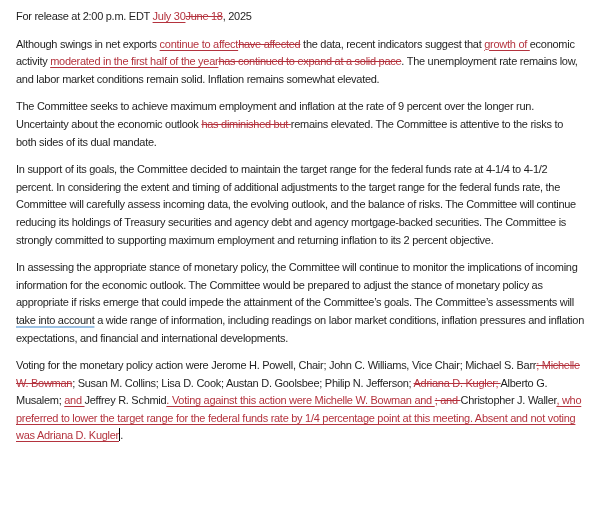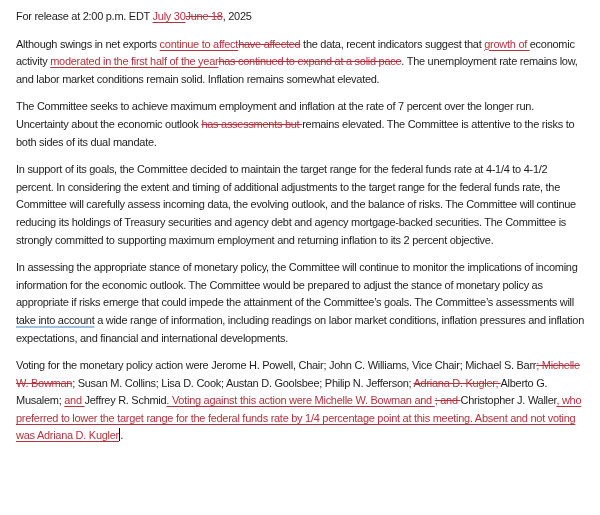--- a/index.html
+++ b/index.html
@@ -56,17 +56,17 @@
     background: #000000;
     vertical-align: -2px;
   }
 </style>
 </head>
 <body>
 
 <div class="doc">
     <p><span class="seg-normal">For release at 2:00 p.m. EDT </span><span class="seg-insert">July 30</span><span class="seg-delete">June 18</span><span class="seg-normal">, 2025</span></p>
     <p><span class="seg-normal">Although swings in net exports </span><span class="seg-insert">continue to affect</span><span class="seg-delete">have affected</span><span class="seg-normal"> the data, recent indicators suggest that </span><span class="seg-insert">growth of </span><span class="seg-normal">economic activity </span><span class="seg-insert">moderated in the first half of the year</span><span class="seg-delete">has continued to expand at a solid pace</span><span class="seg-normal">. The unemployment rate remains low, and labor market conditions remain solid. Inflation remains somewhat elevated.</span></p>
-    <p><span class="seg-normal">The Committee seeks to achieve maximum employment and inflation at the rate of 7 percent over the longer run. Uncertainty about the economic outlook </span><span class="seg-delete">has assessments but </span><span class="seg-normal">remains elevated. The Committee is attentive to the risks to both sides of its dual mandate.</span></p>
+    <p><span class="seg-normal">The Committee seeks to achieve maximum employment and inflation at the rate of 9 percent over the longer run. Uncertainty about the economic outlook </span><span class="seg-delete">has diminished but </span><span class="seg-normal">remains elevated. The Committee is attentive to the risks to both sides of its dual mandate.</span></p>
     <p><span class="seg-normal">In support of its goals, the Committee decided to maintain the target range for the federal funds rate at 4-1/4 to 4-1/2 percent. In considering the extent and timing of additional adjustments to the target range for the federal funds rate, the Committee will carefully assess incoming data, the evolving outlook, and the balance of risks. The Committee will continue reducing its holdings of Treasury securities and agency debt and agency mortgage-backed securities. The Committee is strongly committed to supporting maximum employment and returning inflation to its 2 percent objective.</span></p>
     <p><span class="seg-normal">In assessing the appropriate stance of monetary policy, the Committee will continue to monitor the implications of incoming information for the economic outlook. The Committee would be prepared to adjust the stance of monetary policy as appropriate if risks emerge that could impede the attainment of the Committee’s goals. The Committee’s assessments will </span><span class="seg-format">take into account</span><span class="seg-normal"> a wide range of information, including readings on labor market conditions, inflation pressures and inflation expectations, and financial and international developments.</span></p>
     <p><span class="seg-normal">Voting for the monetary policy action were Jerome H. Powell, Chair; John C. Williams, Vice Chair; Michael S. Barr</span><span class="seg-delete">; Michelle W. Bowman</span><span class="seg-normal">; Susan M. Collins; Lisa D. Cook; Austan D. Goolsbee; Philip N. Jefferson; </span><span class="seg-delete">Adriana D. Kugler; </span><span class="seg-normal">Alberto G. Musalem; </span><span class="seg-insert">and </span><span class="seg-normal">Jeffrey R. Schmid</span><span class="seg-insert">. Voting against this action were Michelle W. Bowman and </span><span class="seg-delete">; and </span><span class="seg-normal">Christopher J. Waller</span><span class="seg-insert">, who preferred to lower the target range for the federal funds rate by 1/4 percentage point at this meeting. Absent and not voting was Adriana D. Kugler</span><span class="seg-cursor"></span><span class="seg-normal">.</span></p>
   </div>
 
 </body></html>

